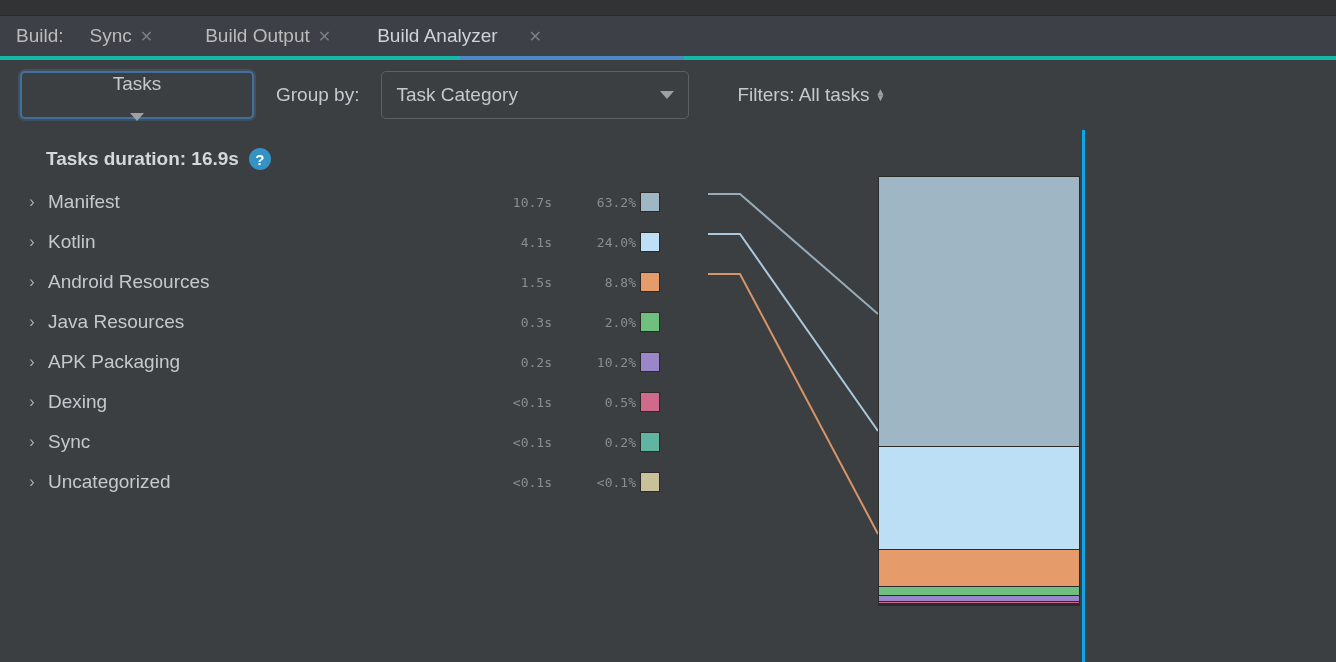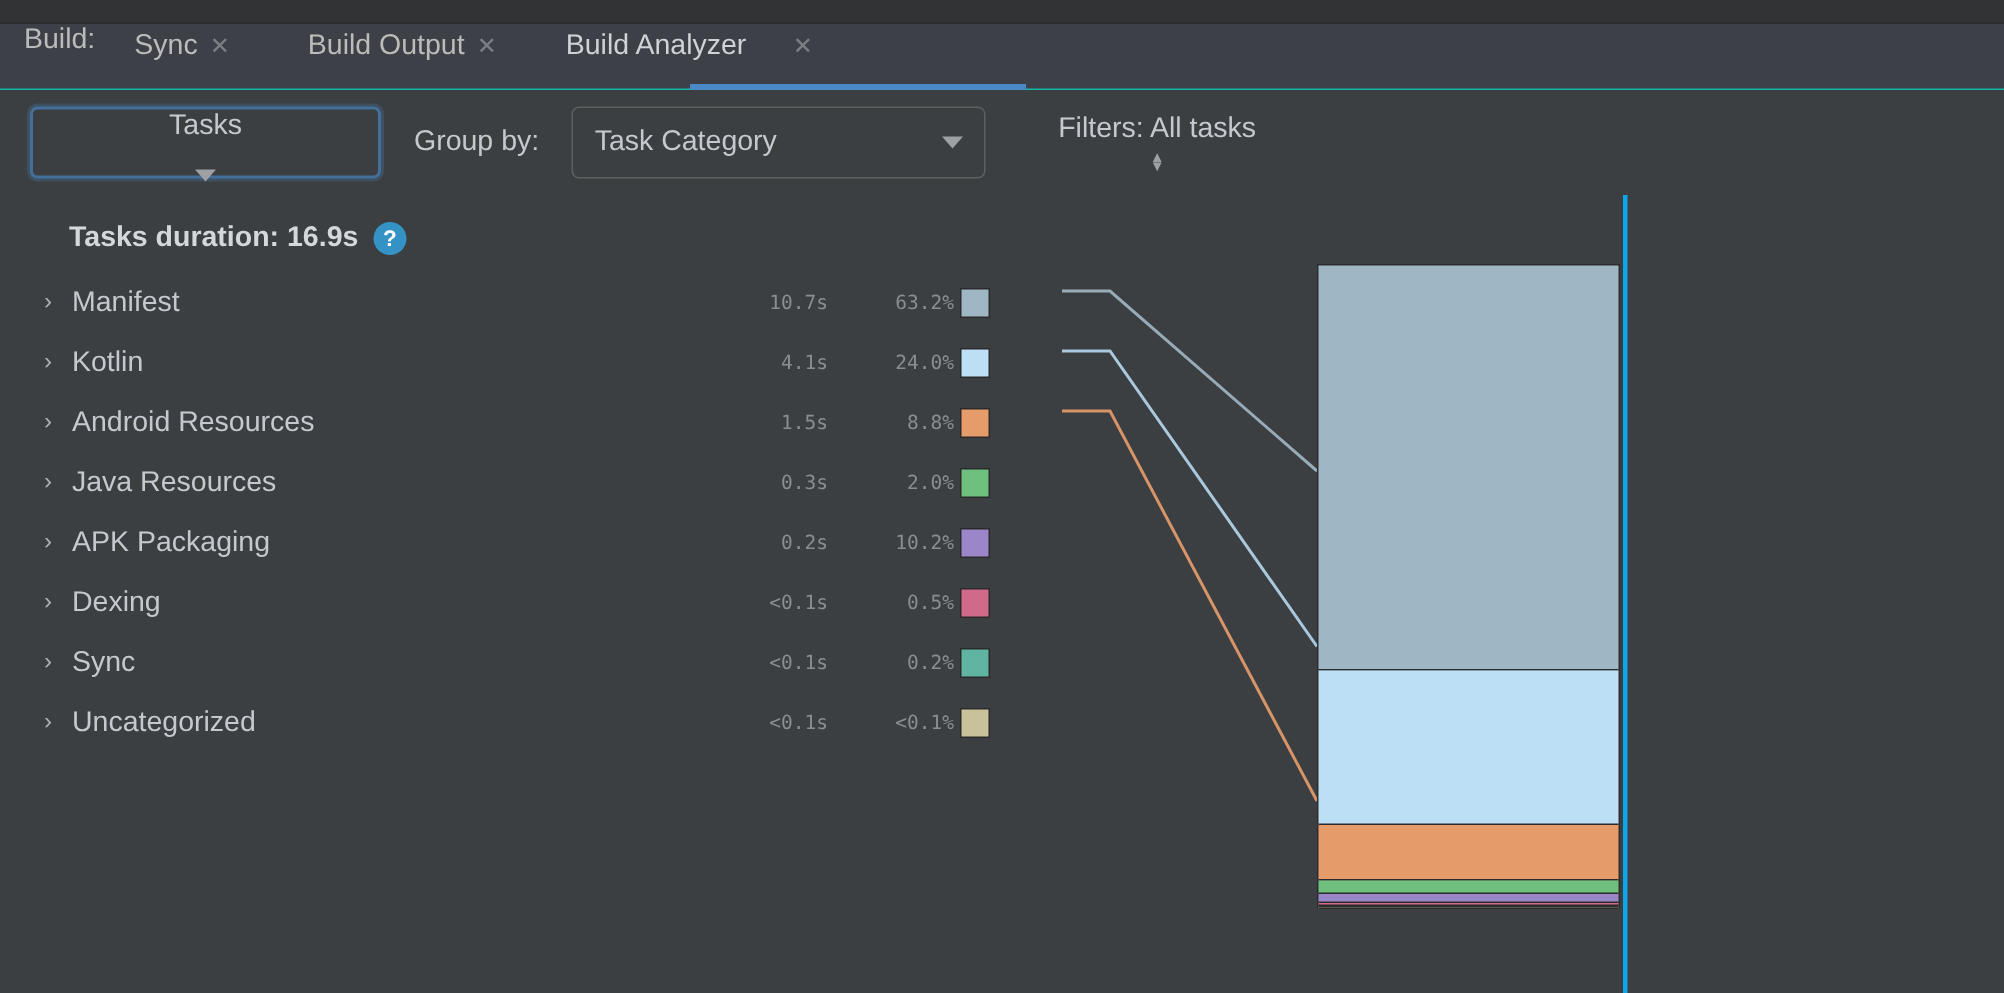--- a/index.html
+++ b/index.html
@@ -12,24 +12,24 @@
     height: 662px;
     overflow: hidden;
   }
   .top-strip {
     height: 16px;
     background: #313335;
     border-bottom: 1px solid #2b2b2b;
   }
   .tabbar {
     display: flex;
-    align-items: flex-start;
+    align-items: center;
     height: 44px;
     background: #3d4047;
-    border-bottom: 1px solid #14b8a6;
+    border-bottom: 4px solid #14b8a6;
     padding: 0 16px;
     gap: 6px;
   }
   .tabbar-label {
     color: #bbbbbb;
     margin-right: 10px;
   }
   .tab {
     display: flex;
     align-items: center;
@@ -192,25 +192,25 @@
   </div>
   <div class="tab-underline" style="left:460px; width:224px;"></div>
 </div>
 
 <div class="toolbar">
   <div class="dropdown primary" style="width:234px;flex-direction:column;">
     <span>Tasks</span>
     <span class="caret"></span>
   </div>
   <span class="group-label">Group by:</span>
-  <div class="dropdown" style="width:276px;">
+  <div class="dropdown" style="width:308px;">
     <span>Task Category</span>
     <span class="caret"></span>
   </div>
-  <div class="filters" style="margin-left:26px;flex-direction:column;">
+  <div class="filters" style="margin-left:26px;">
     <span>Filters: All tasks</span>
     <span class="sort-arrows">
       <span>▲</span>
         <span>▼</span>
     </span>
   </div>
 </div>
 
 <div class="content">
   <div class="left-pane">

